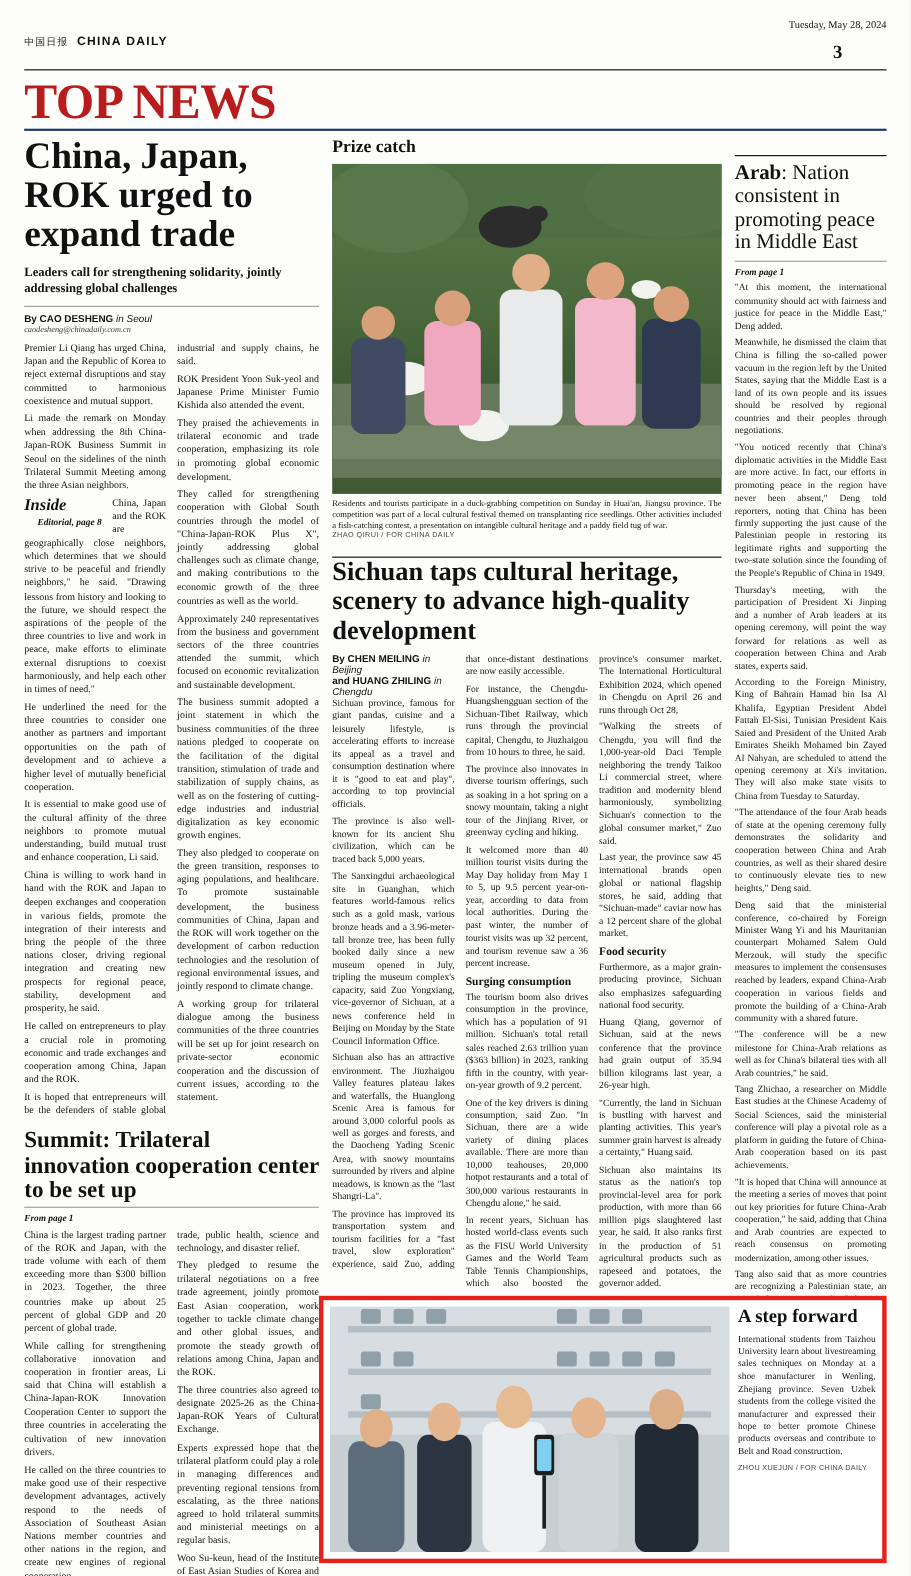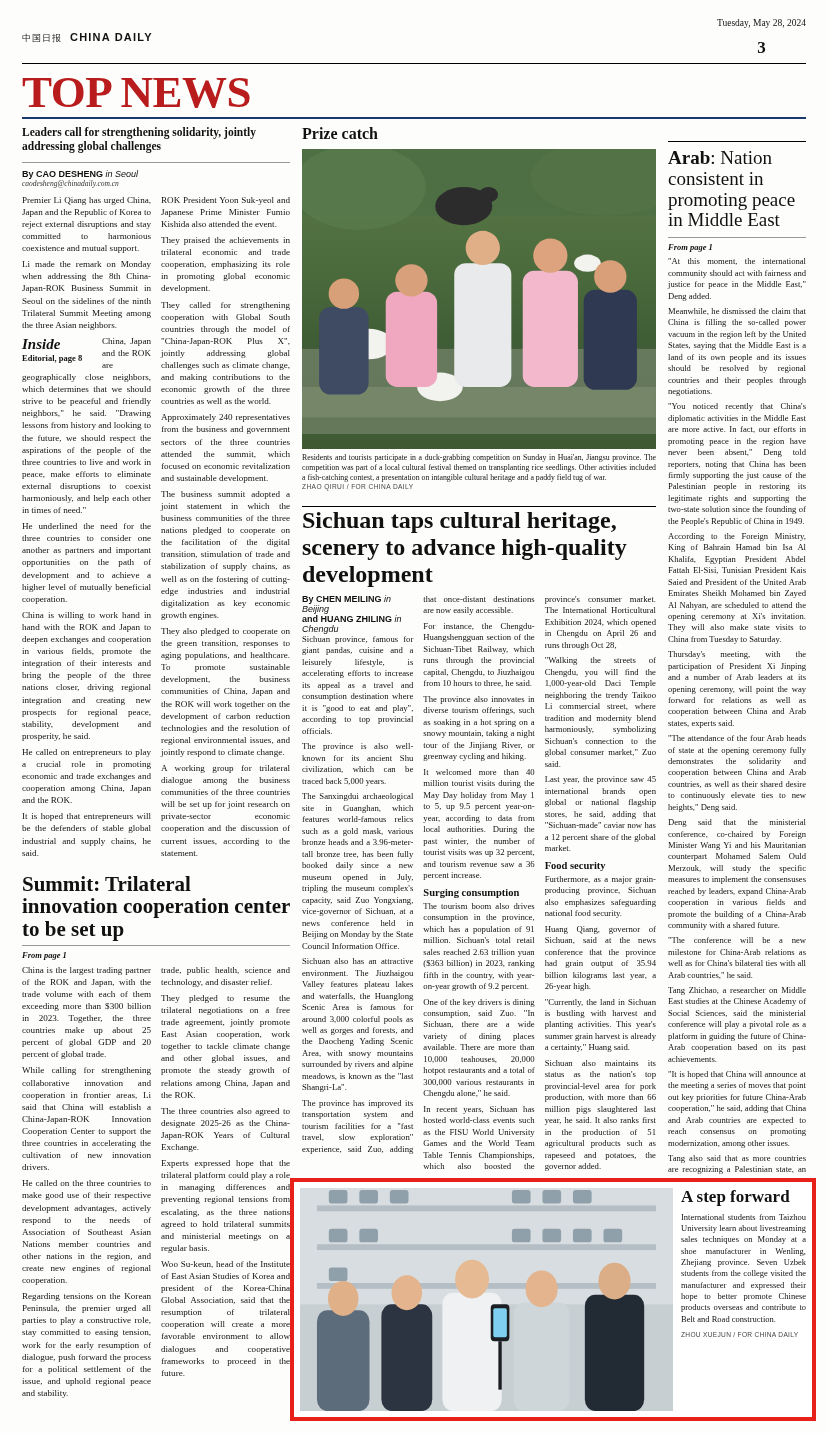--- a/index.html
+++ b/index.html
@@ -68,21 +68,21 @@
     font-size: 9.1px; line-height: 1.33; text-align: justify;
     margin: 0 0 4px 0; text-indent: 0;
   }
   .inside-box {
     float:left; width: 74px; margin: 2px 6px 2px 0;
   }
   .inside-label {
     font-size: 15px; font-weight:bold; font-style:italic;
     font-family:"Liberation Serif", serif; line-height:1;
   }
-  .inside-sub { font-size: 8.5px; font-weight:bold; margin-top:2px; line-height:1.15;}
+  .inside-sub { font-size: 8.5px; font-weight:bold; font-style:italic; margin-top:2px; line-height:1.15;margin-left:12px;}
 
   .summit-head {
     font-size: 21px; font-weight:bold; line-height:1.08;
     margin: 10px 0 4px 0; font-family:"Liberation Serif", serif;
   }
   .summit-head .bold-lead { font-weight:bold; }
   .frompage { font-size: 8.5px; font-style:italic; font-weight:bold; border-top:0.8px solid #999; padding-top:4px; margin-bottom:4px;}
 
   
   .prize-title {
@@ -107,21 +107,21 @@
   
   .arab-head {
     font-size: 19px; font-weight:bold; line-height:1.1;
     border-top: 1.2px solid #000; padding-top:6px; margin-bottom:6px;
   }
   .arab-head .rom { font-weight:normal; }
   .onecol p { font-size: 8.6px; line-height:1.33; }
 
   
   .redbox {
-    position:absolute; left: 290px; right: 12px; bottom: 12px;
+    position:absolute; left: 290px; right: 22px; bottom: 12px;
     border: 4px solid #e8201a; background:#fff;
     display:grid; grid-template-columns: 1fr 125px;
     gap: 8px; padding: 6px;
     height: 243px;
   }
   .redbox-photo { width:100%; height:100%; background:#b9c3c8; position:relative; overflow:hidden;}
   .step-title { font-size: 17px; font-weight:bold; line-height:1.05; margin-bottom:6px;}
   .step-body { font-size: 8.5px; line-height:1.33; text-align:justify; }
   .step-credit { font-size: 6.6px; letter-spacing:0.3px; color:#444; margin-top:6px; font-family:"Liberation Sans", sans-serif;}
 
@@ -143,36 +143,38 @@
       <span class="pagenum">3</span>
     </div>
   </div>
 
   <div class="section-title">TOP NEWS</div>
   <div class="rule-thick"></div>
 
   <div class="main-grid">
 
     <div class="col">
+      <h1 class="headline-main">China, Japan, ROK urged to expand trade</h1>
       <div class="deck">Leaders call for strengthening solidarity, jointly addressing global challenges</div>
       <div class="byline">
         <span>By CAO DESHENG</span>
         <span class="loc">in Seoul</span>
       </div>
       <div class="byline-email">caodesheng@chinadaily.com.cn</div>
 
       <div class="twocol">
         <p>Premier Li Qiang has urged China, Japan and the Republic of Korea to reject external disruptions and stay committed to harmonious coexistence and mutual support.</p>
         <p>Li made the remark on Monday when addressing the 8th China-Japan-ROK Business Summit in Seoul on the sidelines of the ninth Trilateral Summit Meeting among the three Asian neighbors.</p>
         <div class="inside-box">
           <div class="inside-label">Inside</div>
           <div class="inside-sub">Editorial, page 8</div>
         </div>
         <p>China, Japan and the ROK are geographically close neighbors, which determines that we should strive to be peaceful and friendly neighbors," he said. "Drawing lessons from history and looking to the future, we should respect the aspirations of the people of the three countries to live and work in peace, make efforts to eliminate external disruptions to coexist harmoniously, and help each other in times of need."</p>
         <p>He underlined the need for the three countries to consider one another as partners and important opportunities on the path of development and to achieve a higher level of mutually beneficial cooperation.</p>
+        <p>It is essential to make good use of the cultural affinity of the three neighbors to promote mutual understanding, build mutual trust and enhance cooperation, Li said.</p>
         <p>China is willing to work hand in hand with the ROK and Japan to deepen exchanges and cooperation in various fields, promote the integration of their interests and bring the people of the three nations closer, driving regional integration and creating new prospects for regional peace, stability, development and prosperity, he said.</p>
         <p>He called on entrepreneurs to play a crucial role in promoting economic and trade exchanges and cooperation among China, Japan and the ROK.</p>
         <p>It is hoped that entrepreneurs will be the defenders of stable global industrial and supply chains, he said.</p>
         <p>ROK President Yoon Suk-yeol and Japanese Prime Minister Fumio Kishida also attended the event.</p>
         <p>They praised the achievements in trilateral economic and trade cooperation, emphasizing its role in promoting global economic development.</p>
         <p>They called for strengthening cooperation with Global South countries through the model of "China-Japan-ROK Plus X", jointly addressing global challenges such as climate change, and making contributions to the economic growth of the three countries as well as the world.</p>
         <p>Approximately 240 representatives from the business and government sectors of the three countries attended the summit, which focused on economic revitalization and sustainable development.</p>
         <p>The business summit adopted a joint statement in which the business communities of the three nations pledged to cooperate on the facilitation of the digital transition, stimulation of trade and stabilization of supply chains, as well as on the fostering of cutting-edge industries and industrial digitalization as key economic growth engines.</p>
         <p>They also pledged to cooperate on the green transition, responses to aging populations, and healthcare. To promote sustainable development, the business communities of China, Japan and the ROK will work together on the development of carbon reduction technologies and the resolution of regional environmental issues, and jointly respond to climate change.</p>
         <p>A working group for trilateral dialogue among the business communities of the three countries will be set up for joint research on private-sector economic cooperation and the discussion of current issues, according to the statement.</p>
@@ -280,22 +282,22 @@
 
     <div class="col">
       <h2 class="arab-head">
         <span>Arab</span><span class="rom">: Nation consistent in promoting peace in Middle East</span>
       </h2>
       <div class="frompage">From page 1</div>
       <div class="onecol">
         <p>"At this moment, the international community should act with fairness and justice for peace in the Middle East," Deng added.</p>
         <p>Meanwhile, he dismissed the claim that China is filling the so-called power vacuum in the region left by the United States, saying that the Middle East is a land of its own people and its issues should be resolved by regional countries and their peoples through negotiations.</p>
         <p>"You noticed recently that China's diplomatic activities in the Middle East are more active. In fact, our efforts in promoting peace in the region have never been absent," Deng told reporters, noting that China has been firmly supporting the just cause of the Palestinian people in restoring its legitimate rights and supporting the two-state solution since the founding of the People's Republic of China in 1949.</p>
+        <p>Thursday's meeting, with the participation of President Xi Jinping and a number of Arab leaders at its opening ceremony, will point the way forward for relations as well as cooperation between China and Arab states, experts said.</p>
         <p>According to the Foreign Ministry, King of Bahrain Hamad bin Isa Al Khalifa, Egyptian President Abdel Fattah El-Sisi, Tunisian President Kais Saied and President of the United Arab Emirates Sheikh Mohamed bin Zayed Al Nahyan, are scheduled to attend the opening ceremony at Xi's invitation. They will also make state visits to China from Tuesday to Saturday.</p>
-        <p>Thursday's meeting, with the participation of President Xi Jinping and a number of Arab leaders at its opening ceremony, will point the way forward for relations as well as cooperation between China and Arab states, experts said.</p>
         <p>"The attendance of the four Arab heads of state at the opening ceremony fully demonstrates the solidarity and cooperation between China and Arab countries, as well as their shared desire to continuously elevate ties to new heights," Deng said.</p>
         <p>Deng said that the ministerial conference, co-chaired by Foreign Minister Wang Yi and his Mauritanian counterpart Mohamed Salem Ould Merzouk, will study the specific measures to implement the consensuses reached by leaders, expand China-Arab cooperation in various fields and promote the building of a China-Arab community with a shared future.</p>
         <p>"The conference will be a new milestone for China-Arab relations as well as for China's bilateral ties with all Arab countries," he said.</p>
         <p>Tang Zhichao, a researcher on Middle East studies at the Chinese Academy of Social Sciences, said the ministerial conference will play a pivotal role as a platform in guiding the future of China-Arab cooperation based on its past achievements.</p>
         <p>"It is hoped that China will announce at the meeting a series of moves that point out key priorities for future China-Arab cooperation," he said, adding that China and Arab countries are expected to reach consensus on promoting modernization, among other issues.</p>
         <p>Tang also said that as more countries are recognizing a Palestinian state, an appeal for justice on the Palestinian issue is what</p>
       </div>
     </div>
   </div>
 

